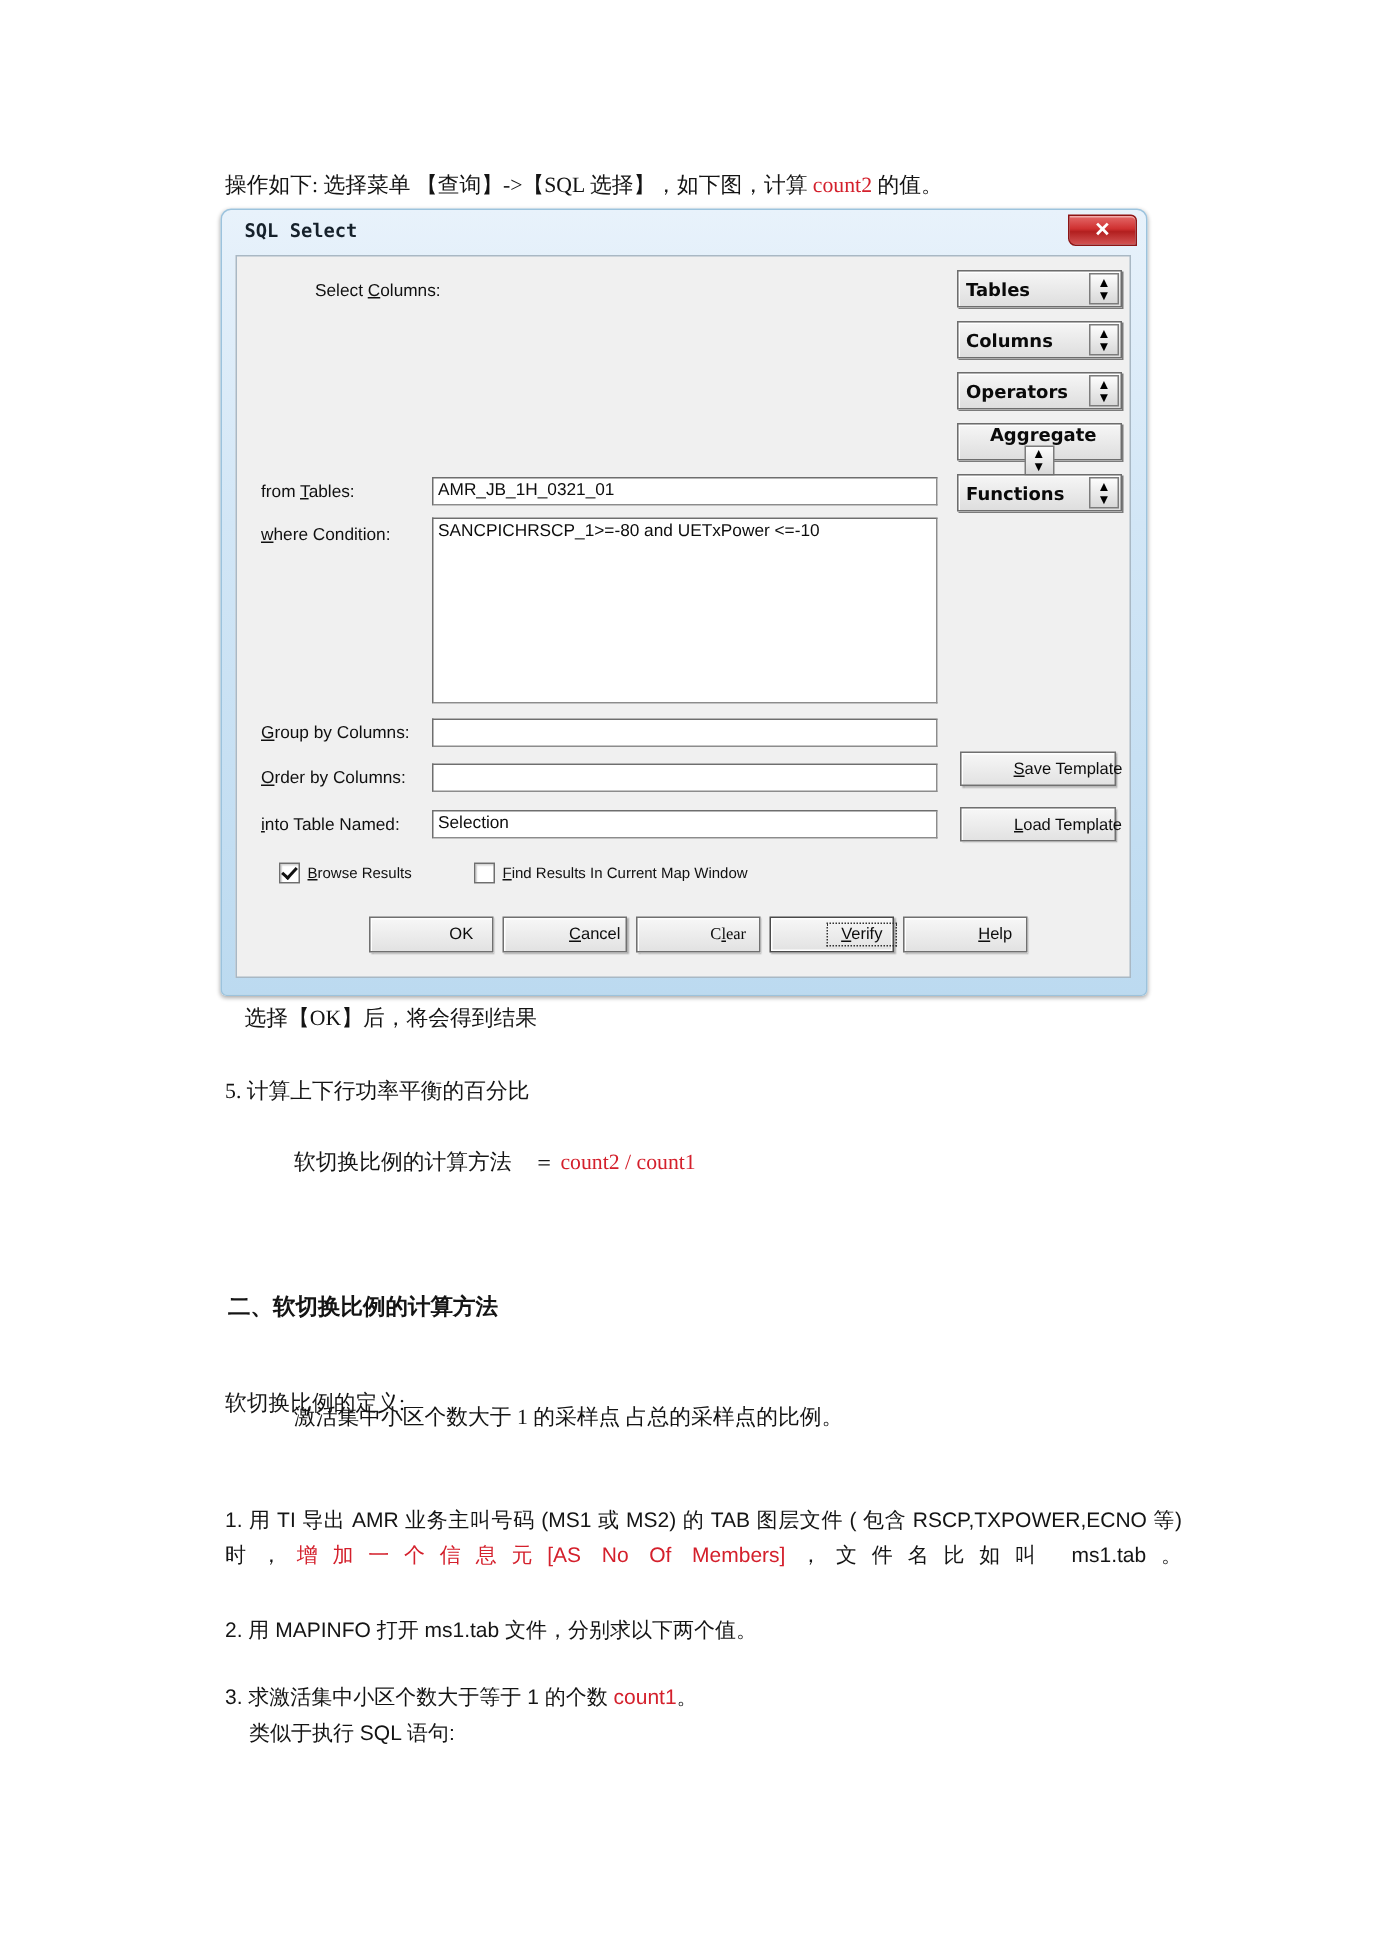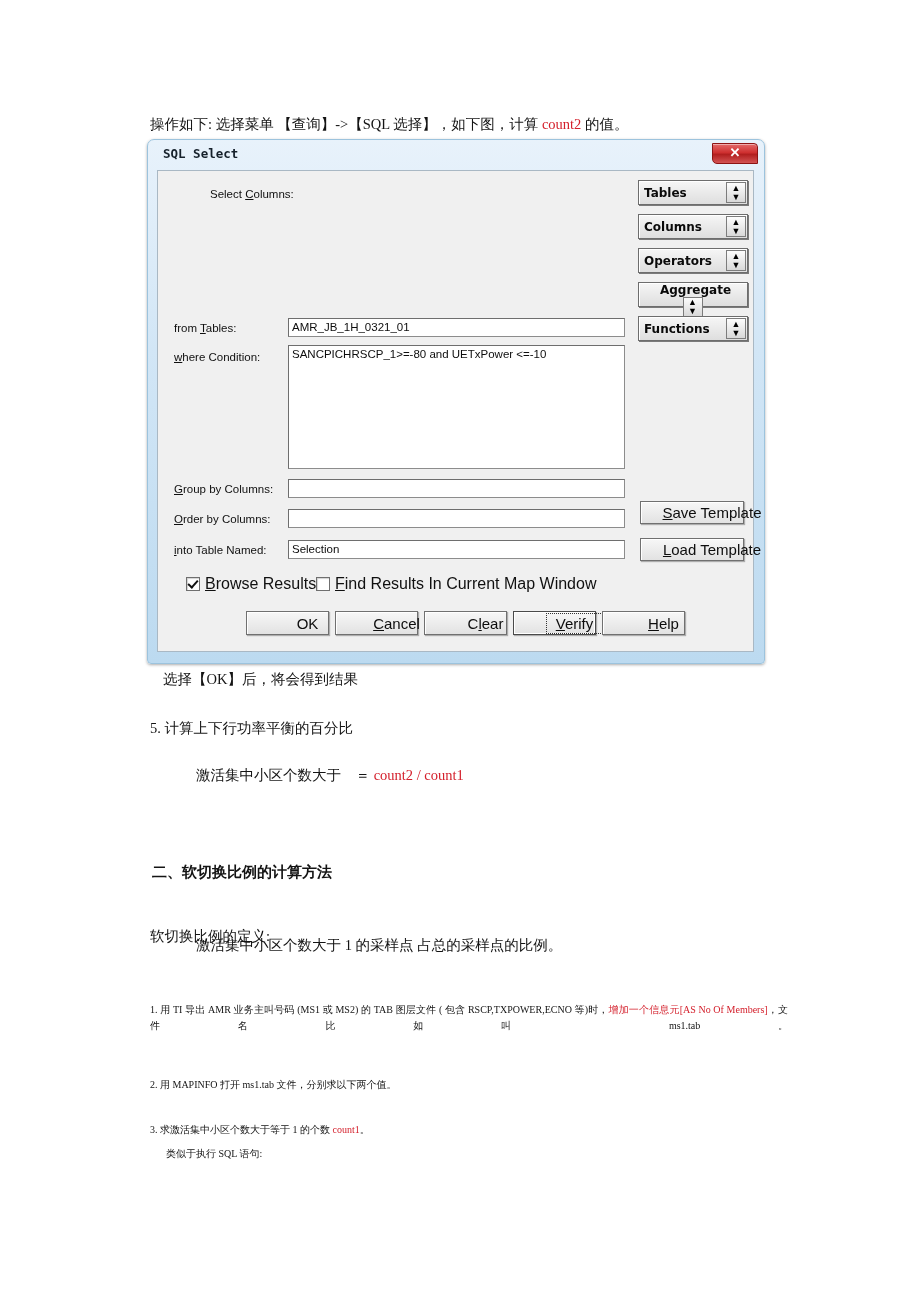--- a/index.html
+++ b/index.html
@@ -37,22 +37,22 @@
   .intro     { left: 150px; top: 113px; }
   .after-dlg { left: 163px; top: 668px; }
   .step5     { left: 150px; top: 717px; }
   .formula   { left: 196px; top: 764px; }
   .sect2     { left: 152px; top: 861px; font-weight: bold; font-size: 15px; }
   .def-t     { left: 150px; top: 925px; }
   .def-b     { left: 196px; top: 934px; }
 
   .para {
     position: absolute;
-    font-family: Liberation Serif, serif;
-    font-size: 10px;
+    font-family: Liberation Sans, sans-serif;
+    font-size: 14px;
     color: #141414;
     width: 640px;
   }
   .para.justify {
     text-align: justify;
     text-align-last: justify;
     line-height: 1.62;
   }
   .p1 { left: 150px; top: 1002px; width: 638px; }
   .p2 { left: 150px; top: 1078px; }
@@ -180,21 +180,21 @@
   }
   .arrow-glyph { display:block; }
 
   .pushbtn {
     position: absolute;
     background: linear-gradient(180deg,#f7f7f7,#e2e2e2);
     border: 1px solid #707070;
     box-sizing: border-box;
     box-shadow: inset 1px 1px 0 #ffffff, 1px 1px 1px rgba(0,0,0,0.28);
     font-family: "Liberation Sans", sans-serif;
-    font-size: 15px;
+    font-size: 11px;
     color: #0d0d0d;
     display: flex;
     align-items: center;
     justify-content: center;
     cursor: pointer;
     white-space: nowrap;
     padding-left: 40px;
   }
   .pushbtn.focused {
     border: 1px solid #4a4a4a;
@@ -203,21 +203,21 @@
   .pushbtn.focused .inner-dot {
     border: 1px dotted #333;
     padding: 1px 9px;
   }
 
   .chk-wrap {
     position: absolute;
     display: flex;
     align-items: center;
     font-family: "Liberation Sans", sans-serif;
-    font-size: 16px;
+    font-size: 10px;
     color: #101010;
     cursor: pointer;
     white-space: nowrap;
   }
   .chk-box {
     width: 12px; height: 12px;
     background: #fff;
     border: 1px solid #6f6f6f;
     box-shadow: inset 1px 1px 1px rgba(0,0,0,0.18);
     margin-right: 5px;
@@ -327,39 +327,39 @@
         <span class="chk-box"></span>
         <span><u>F</u><span>ind Results In Current Map Window</span></span>
       </div>
 
       <div class="pushbtn" style="left:88px; top:440px; width:83px; height:24px;">
         <span>OK</span>
       </div>
       <div class="pushbtn" style="left:177px; top:440px; width:83px; height:24px;">
         <span><u>C</u><span>ancel</span></span>
       </div>
-      <div class="pushbtn" style="left:266px; top:440px; width:83px; height:24px;">
+      <div class="pushbtn" style="left:266px; top:440px; width:83px; height:24px;font-family:Liberation Serif, serif;">
         <span><span>C</span><u>l</u><span>ear</span></span>
       </div>
       <div class="pushbtn focused" style="left:355px; top:440px; width:83px; height:24px;justify-content:center;">
         <span class="inner-dot"><u>V</u><span>erify</span></span>
       </div>
       <div class="pushbtn" style="left:444px; top:440px; width:83px; height:24px;">
         <span><u>H</u><span>elp</span></span>
       </div>
 
     </div>
   </div>
 
   <div class="doc-line after-dlg">选择【OK】后，将会得到结果</div>
 
   <div class="doc-line step5">5. 计算上下行功率平衡的百分比</div>
 
   <div class="doc-line formula">
-    <span>激活集中小区个数大于　＝</span>
+    <span>软切换比例的计算方法　＝</span>
     <span class="red">count2 / count1</span>
   </div>
 
   <div class="doc-line sect2">二、软切换比例的计算方法</div>
 
   <div class="doc-line def-t">软切换比例的定义:</div>
   <div class="doc-line def-b">激活集中小区个数大于 1 的采样点 占总的采样点的比例。</div>
 
   <div class="para justify p1">
     <span>1. 用 TI 导出 AMR 业务主叫号码 (MS1 或 MS2) 的 TAB 图层文件 ( 包含 RSCP,TXPOWER,ECNO 等)时，</span><span class="red">增加一个信息元[AS No Of Members]</span><span>，文件名比如叫 ms1.tab。</span>

